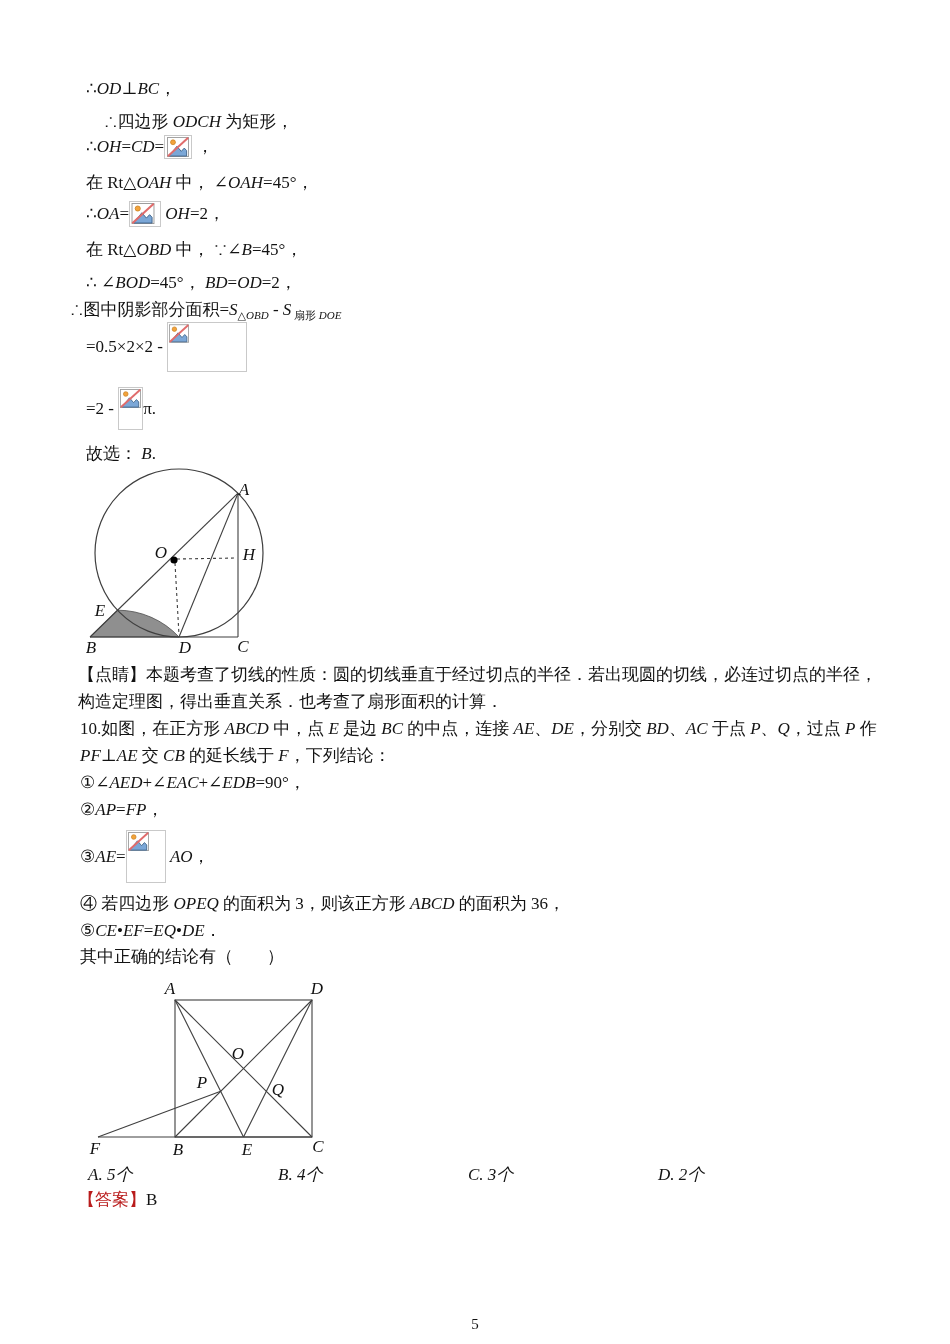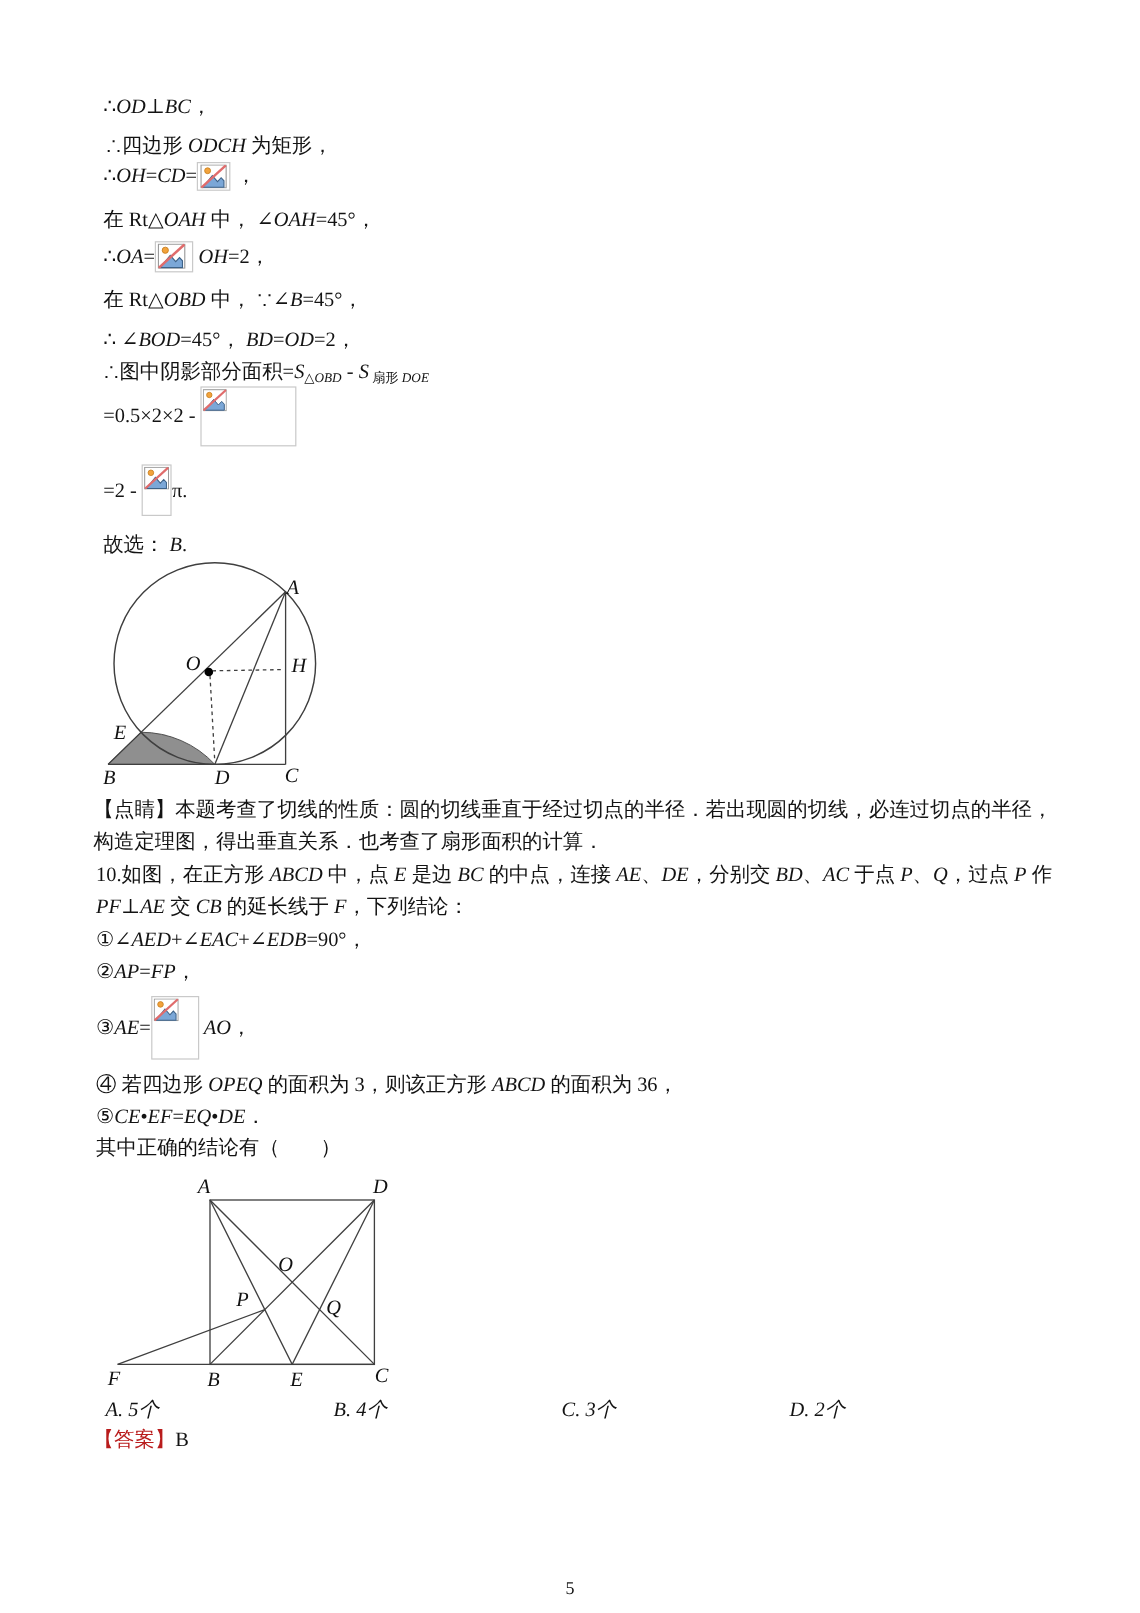--- a/index.html
+++ b/index.html
@@ -27,37 +27,37 @@
   .fig text{font-family:"Liberation Serif","DejaVu Serif",serif;font-style:italic;font-size:17px;fill:#111;}
   .opt{position:absolute;font-size:17px;font-style:italic;}
   .answer-line{position:absolute;font-size:17px;}
   .answer-tag{color:#b91c1c;}
   .pagenum{position:absolute;left:0;right:0;text-align:center;font-size:15px;}
 </style>
 </head>
 <body>
 
 <div class="line" style="left:86px;top:78px"><span class="rt">∴</span><span class="ri">OD</span><span class="rt">⊥</span><span class="ri">BC</span><span class="rt">，</span></div>
-<div class="line" style="left:88px;top:111px"><span class="rt">∴四边形 </span><span class="ri">ODCH</span><span class="rt"> 为矩形，</span></div>
+<div class="line" style="left:104px;top:111px"><span class="rt">∴四边形 </span><span class="ri">ODCH</span><span class="rt"> 为矩形，</span></div>
 <div class="line" style="left:86px;top:135px"><span class="rt">∴</span><span class="ri">OH</span><span class="rt">=</span><span class="ri">CD</span><span class="rt">=</span><span class="ph" style="width: 28px; height: 24px;"><svg width="24" height="20" viewBox="0 0 24 22">
         <rect x="0.5" y="0.5" width="23" height="21" fill="#ffffff" stroke="#9a9a9a" stroke-width="1"></rect>
         <path d="M2.5 20.5 L10.8 10.2 L15.6 15.8 L18.9 12.2 L21.5 15 V21 H2.5 Z" fill="#7ba7d7" stroke="#3d6288" stroke-width="1"></path>
         <circle cx="6.5" cy="5.8" r="2.7" fill="#f2a33c" stroke="#c97f1f" stroke-width="0.8"></circle>
         <line x1="0.8" y1="21.2" x2="23.2" y2="0.8" stroke="#e06c6c" stroke-width="2.2"></line>
       </svg></span><span class="rt"> ，</span></div>
 <div class="line" style="left:86px;top:172px"><span class="rt">在 Rt△</span><span class="ri">OAH</span><span class="rt"> 中， ∠</span><span class="ri">OAH</span><span class="rt">=45°，</span></div>
 <div class="line" style="left:86px;top:201px"><span class="rt">∴</span><span class="ri">OA</span><span class="rt">=</span><span class="ph" style="width: 32px; height: 26px;"><svg width="24" height="21" viewBox="0 0 24 22">
         <rect x="0.5" y="0.5" width="23" height="21" fill="#ffffff" stroke="#9a9a9a" stroke-width="1"></rect>
         <path d="M2.5 20.5 L10.8 10.2 L15.6 15.8 L18.9 12.2 L21.5 15 V21 H2.5 Z" fill="#7ba7d7" stroke="#3d6288" stroke-width="1"></path>
         <circle cx="6.5" cy="5.8" r="2.7" fill="#f2a33c" stroke="#c97f1f" stroke-width="0.8"></circle>
         <line x1="0.8" y1="21.2" x2="23.2" y2="0.8" stroke="#e06c6c" stroke-width="2.2"></line>
       </svg></span><span class="rt"> </span><span class="ri">OH</span><span class="rt">=2，</span></div>
 <div class="line" style="left:86px;top:239px"><span class="rt">在 Rt△</span><span class="ri">OBD</span><span class="rt"> 中， ∵∠</span><span class="ri">B</span><span class="rt">=45°，</span></div>
 <div class="line" style="left:86px;top:272px"><span class="rt">∴ ∠</span><span class="ri">BOD</span><span class="rt">=45°， </span><span class="ri">BD</span><span class="rt">=</span><span class="ri">OD</span><span class="rt">=2，</span></div>
-<div class="line" style="left:86px;top:299px"><span class="rt">∴图中阴影部分面积=</span><span class="ri">S</span><span class="rs ri">△OBD</span><span class="rt"> - </span><span class="ri">S</span><span class="rs"> 扇形 </span><span class="rs ri">DOE</span></div>
+<div class="line" style="left:70px;top:299px"><span class="rt">∴图中阴影部分面积=</span><span class="ri">S</span><span class="rs ri">△OBD</span><span class="rt"> - </span><span class="ri">S</span><span class="rs"> 扇形 </span><span class="rs ri">DOE</span></div>
 <div class="line" style="left:86px;top:322px"><span class="rt">=0.5×2×2 - </span><span class="ph" style="width: 80px; height: 50px;"><svg width="20" height="19" viewBox="0 0 24 22">
         <rect x="0.5" y="0.5" width="23" height="21" fill="#ffffff" stroke="#9a9a9a" stroke-width="1"></rect>
         <path d="M2.5 20.5 L10.8 10.2 L15.6 15.8 L18.9 12.2 L21.5 15 V21 H2.5 Z" fill="#7ba7d7" stroke="#3d6288" stroke-width="1"></path>
         <circle cx="6.5" cy="5.8" r="2.7" fill="#f2a33c" stroke="#c97f1f" stroke-width="0.8"></circle>
         <line x1="0.8" y1="21.2" x2="23.2" y2="0.8" stroke="#e06c6c" stroke-width="2.2"></line>
       </svg></span></div>
 <div class="line" style="left:86px;top:387px"><span class="rt">=2 - </span><span class="ph" style="width: 25px; height: 43px;"><svg width="21" height="19" viewBox="0 0 24 22">
         <rect x="0.5" y="0.5" width="23" height="21" fill="#ffffff" stroke="#9a9a9a" stroke-width="1"></rect>
         <path d="M2.5 20.5 L10.8 10.2 L15.6 15.8 L18.9 12.2 L21.5 15 V21 H2.5 Z" fill="#7ba7d7" stroke="#3d6288" stroke-width="1"></path>
         <circle cx="6.5" cy="5.8" r="2.7" fill="#f2a33c" stroke="#c97f1f" stroke-width="0.8"></circle>

